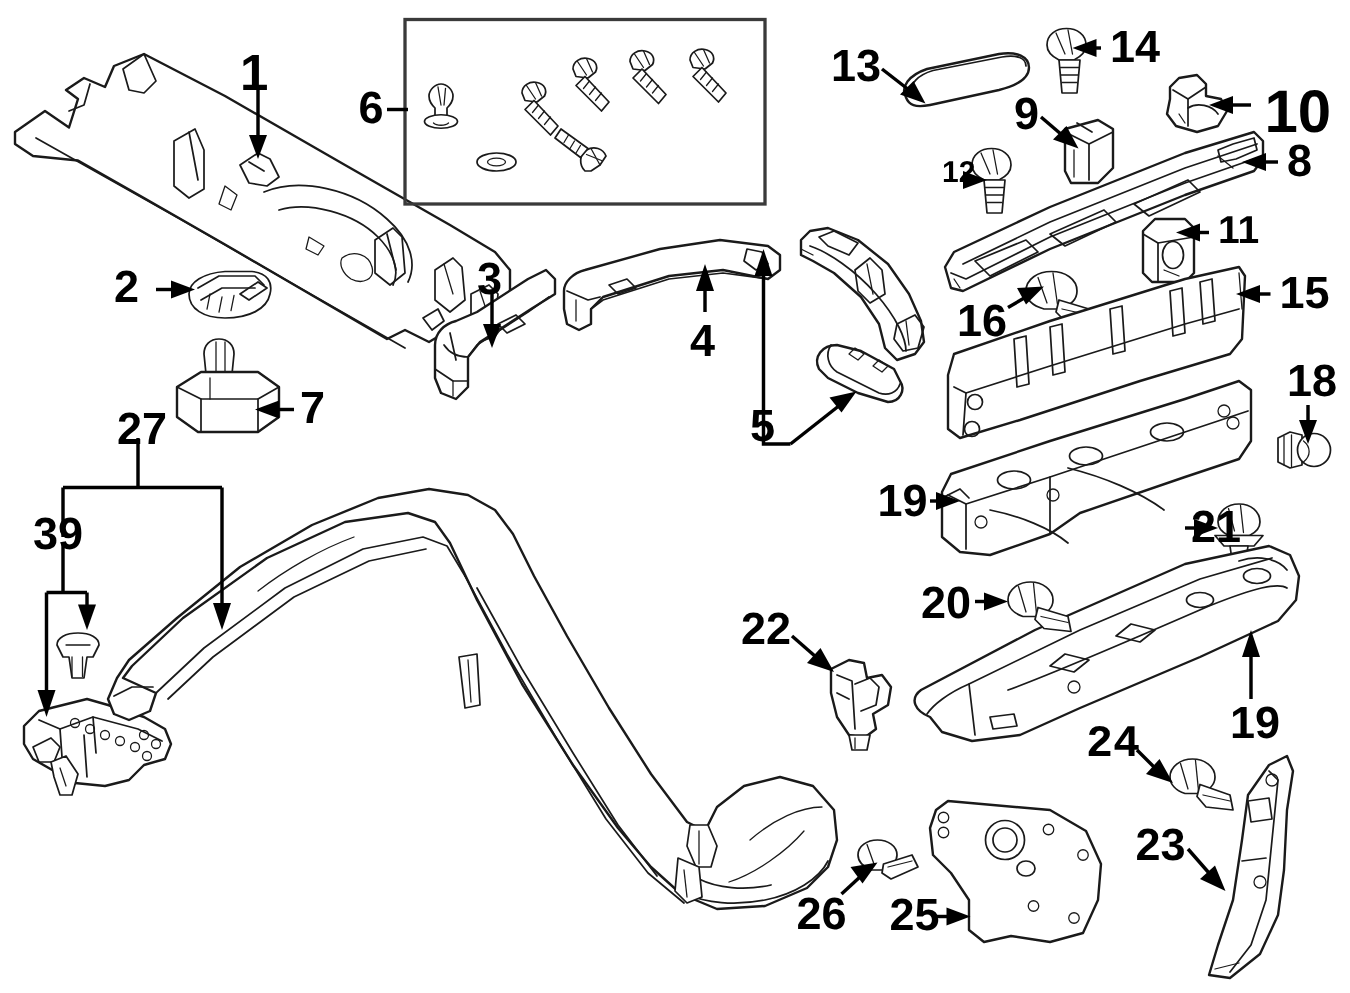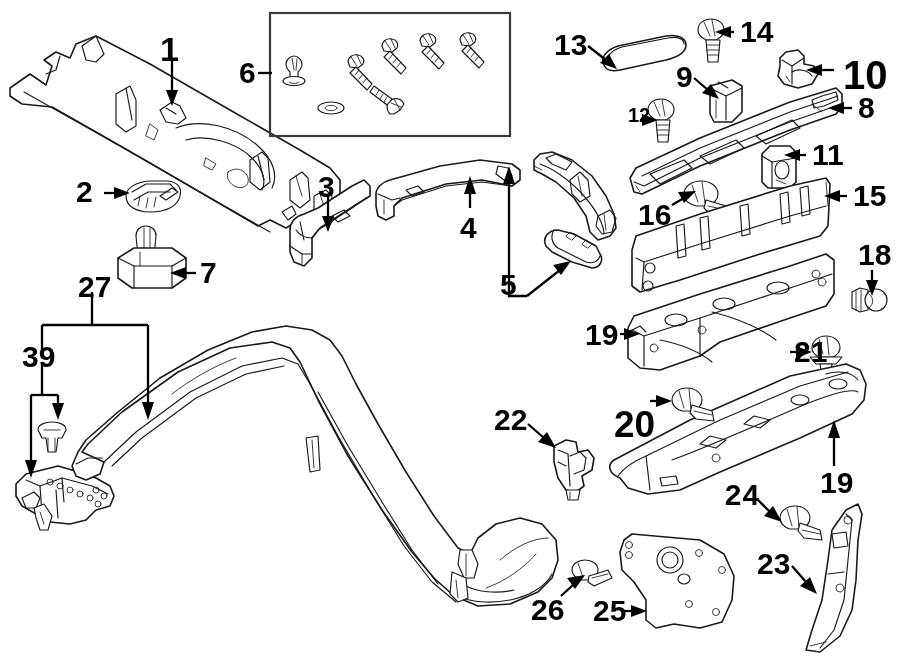--- a/index.html
+++ b/index.html
@@ -615,30 +615,30 @@
 <div class="lbl" style="left:160px;top:32px;font-size:34px;">1</div>
 <div class="lbl" style="left:76px;top:177px;font-size:30px;">2</div>
 <div class="lbl" style="left:318px;top:172px;font-size:30px;">3</div>
 <div class="lbl" style="left:460px;top:213px;font-size:30px;">4</div>
 <div class="lbl" style="left:500px;top:270px;font-size:30px;">5</div>
 <div class="lbl" style="left:239px;top:58px;font-size:30px;">6</div>
 <div class="lbl" style="left:200px;top:258px;font-size:30px;">7</div>
 <div class="lbl" style="left:858px;top:93px;font-size:30px;">8</div>
 <div class="lbl" style="left:676px;top:62px;font-size:30px;">9</div>
 <div class="lbl" style="left:843px;top:55px;font-size:40px;">10</div>
-<div class="lbl" style="left:812px;top:140px;font-size:30px;">11</div>
+<div class="lbl" style="left:812px;top:140px;font-size:26px;">11</div>
 <div class="lbl" style="left:604px;top:105px;font-size:20px;margin-left:24px;">12</div>
 <div class="lbl" style="left:554px;top:30px;font-size:30px;">13</div>
 <div class="lbl" style="left:740px;top:17px;font-size:30px;">14</div>
 <div class="lbl" style="left:853px;top:181px;font-size:30px;">15</div>
 <div class="lbl" style="left:638px;top:200px;font-size:30px;">16</div>
 <div class="lbl" style="left:585px;top:320px;font-size:30px;">19</div>
 <div class="lbl" style="left:858px;top:240px;font-size:30px;">18</div>
 <div class="lbl" style="left:820px;top:468px;font-size:30px;">19</div>
-<div class="lbl" style="left:614px;top:406px;font-size:37px;">20</div>
+<div class="lbl" style="left:614px;top:388px;font-size:30px;">20</div>
 <div class="lbl" style="left:754px;top:337px;font-size:30px;margin-left:40px;">21</div>
 <div class="lbl" style="left:494px;top:405px;font-size:30px;">22</div>
 <div class="lbl" style="left:757px;top:549px;font-size:30px;text-align:center;">23</div>
 <div class="lbl" style="left:724px;top:482px;font-size:30px;font-family:Liberation Mono, monospace;">24</div>
 <div class="lbl" style="left:593px;top:596px;font-size:30px;">25</div>
 <div class="lbl" style="left:531px;top:595px;font-size:30px;">26</div>
 <div class="lbl" style="left:78px;top:272px;font-size:30px;">27</div>
 <div class="lbl" style="left:22px;top:342px;font-size:30px;">39</div>
 
 </div>

